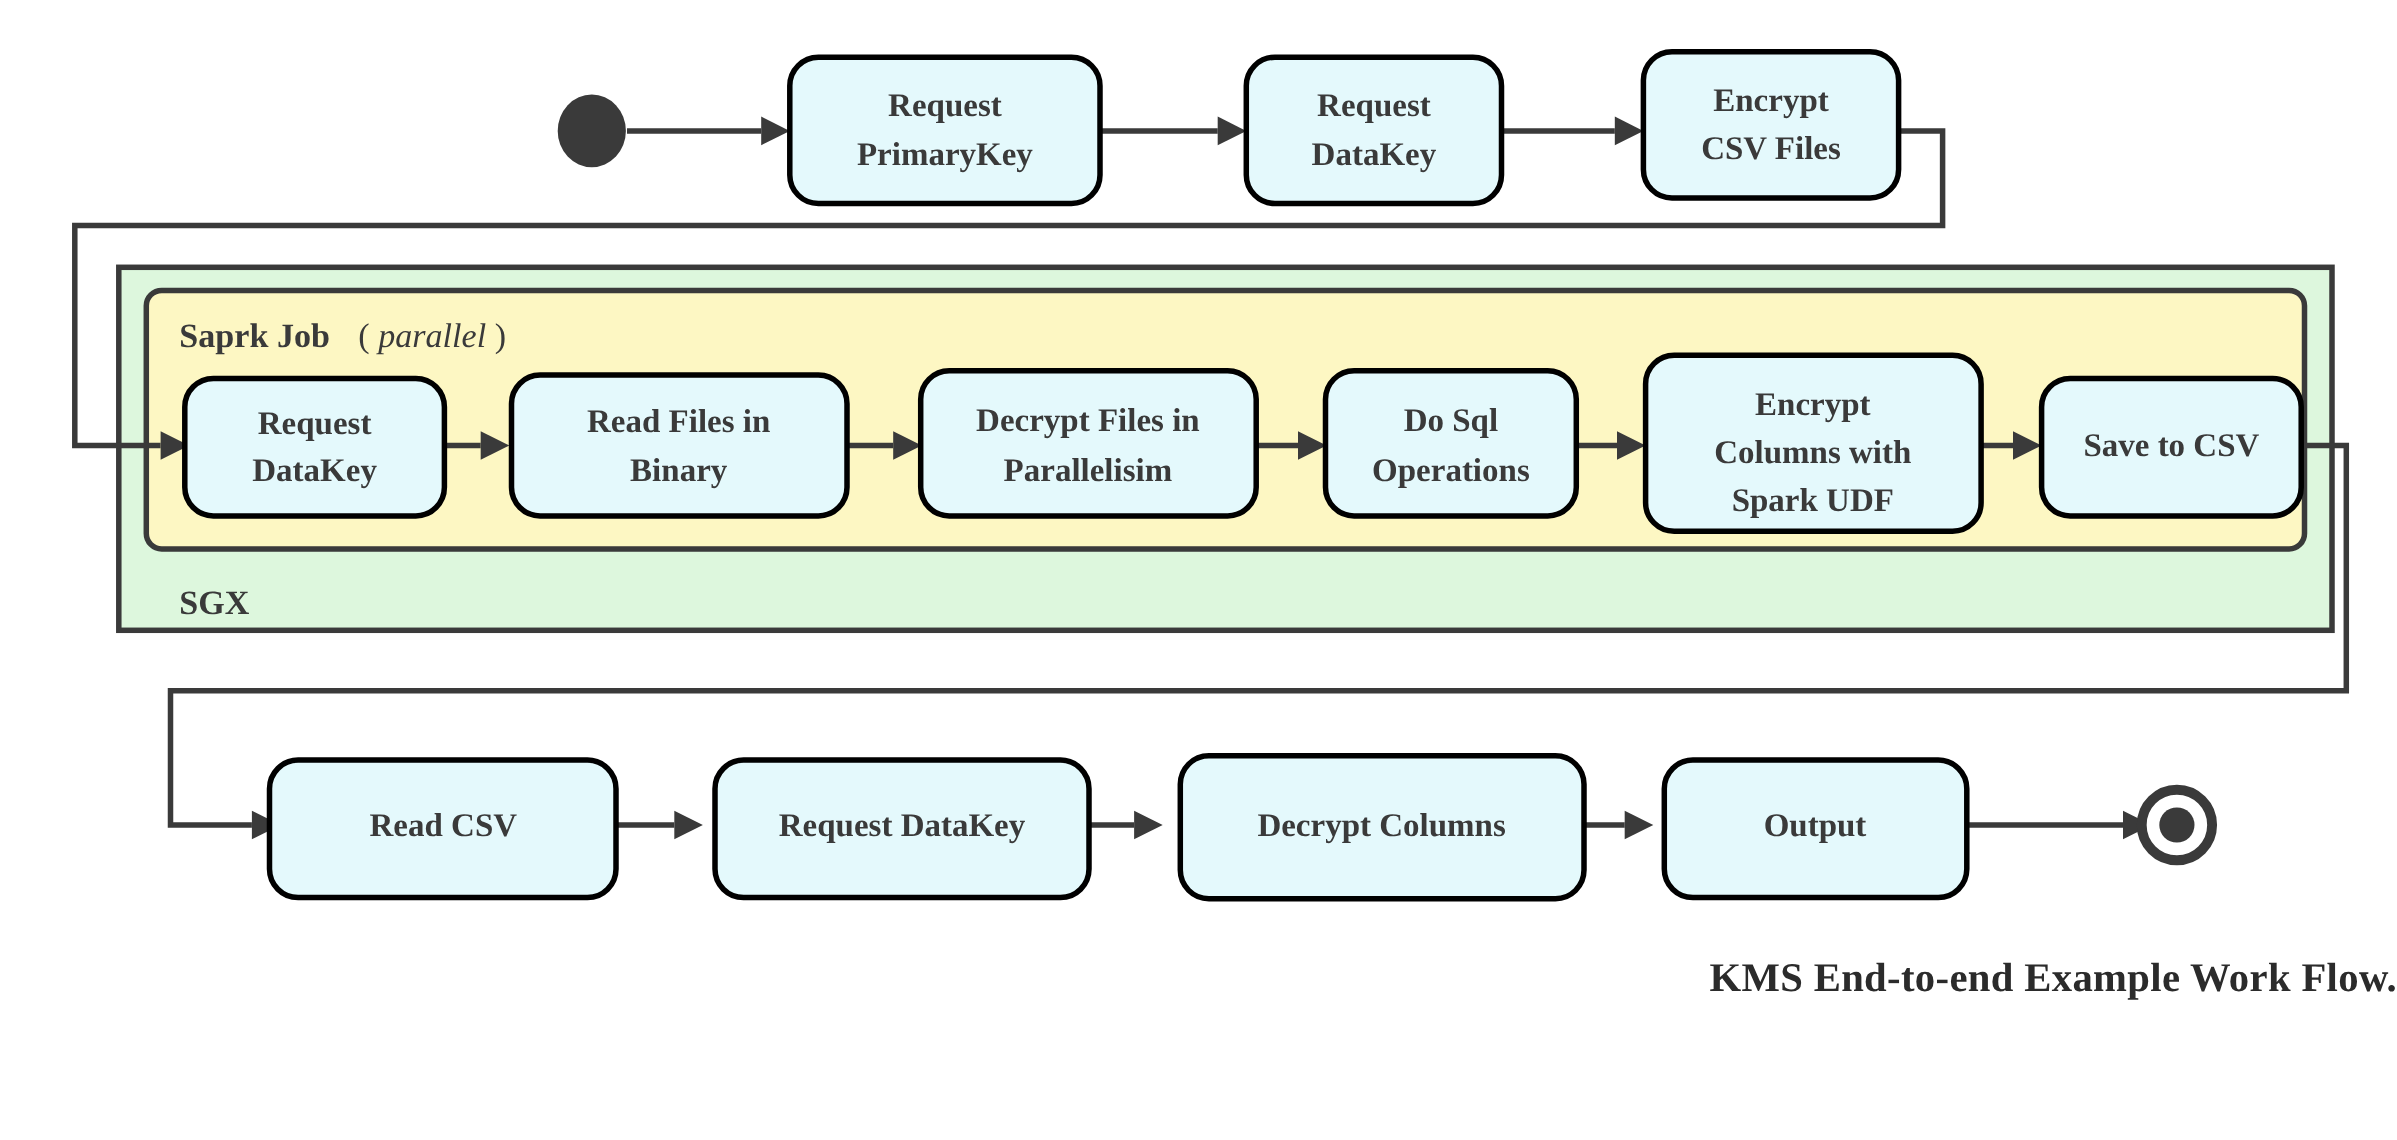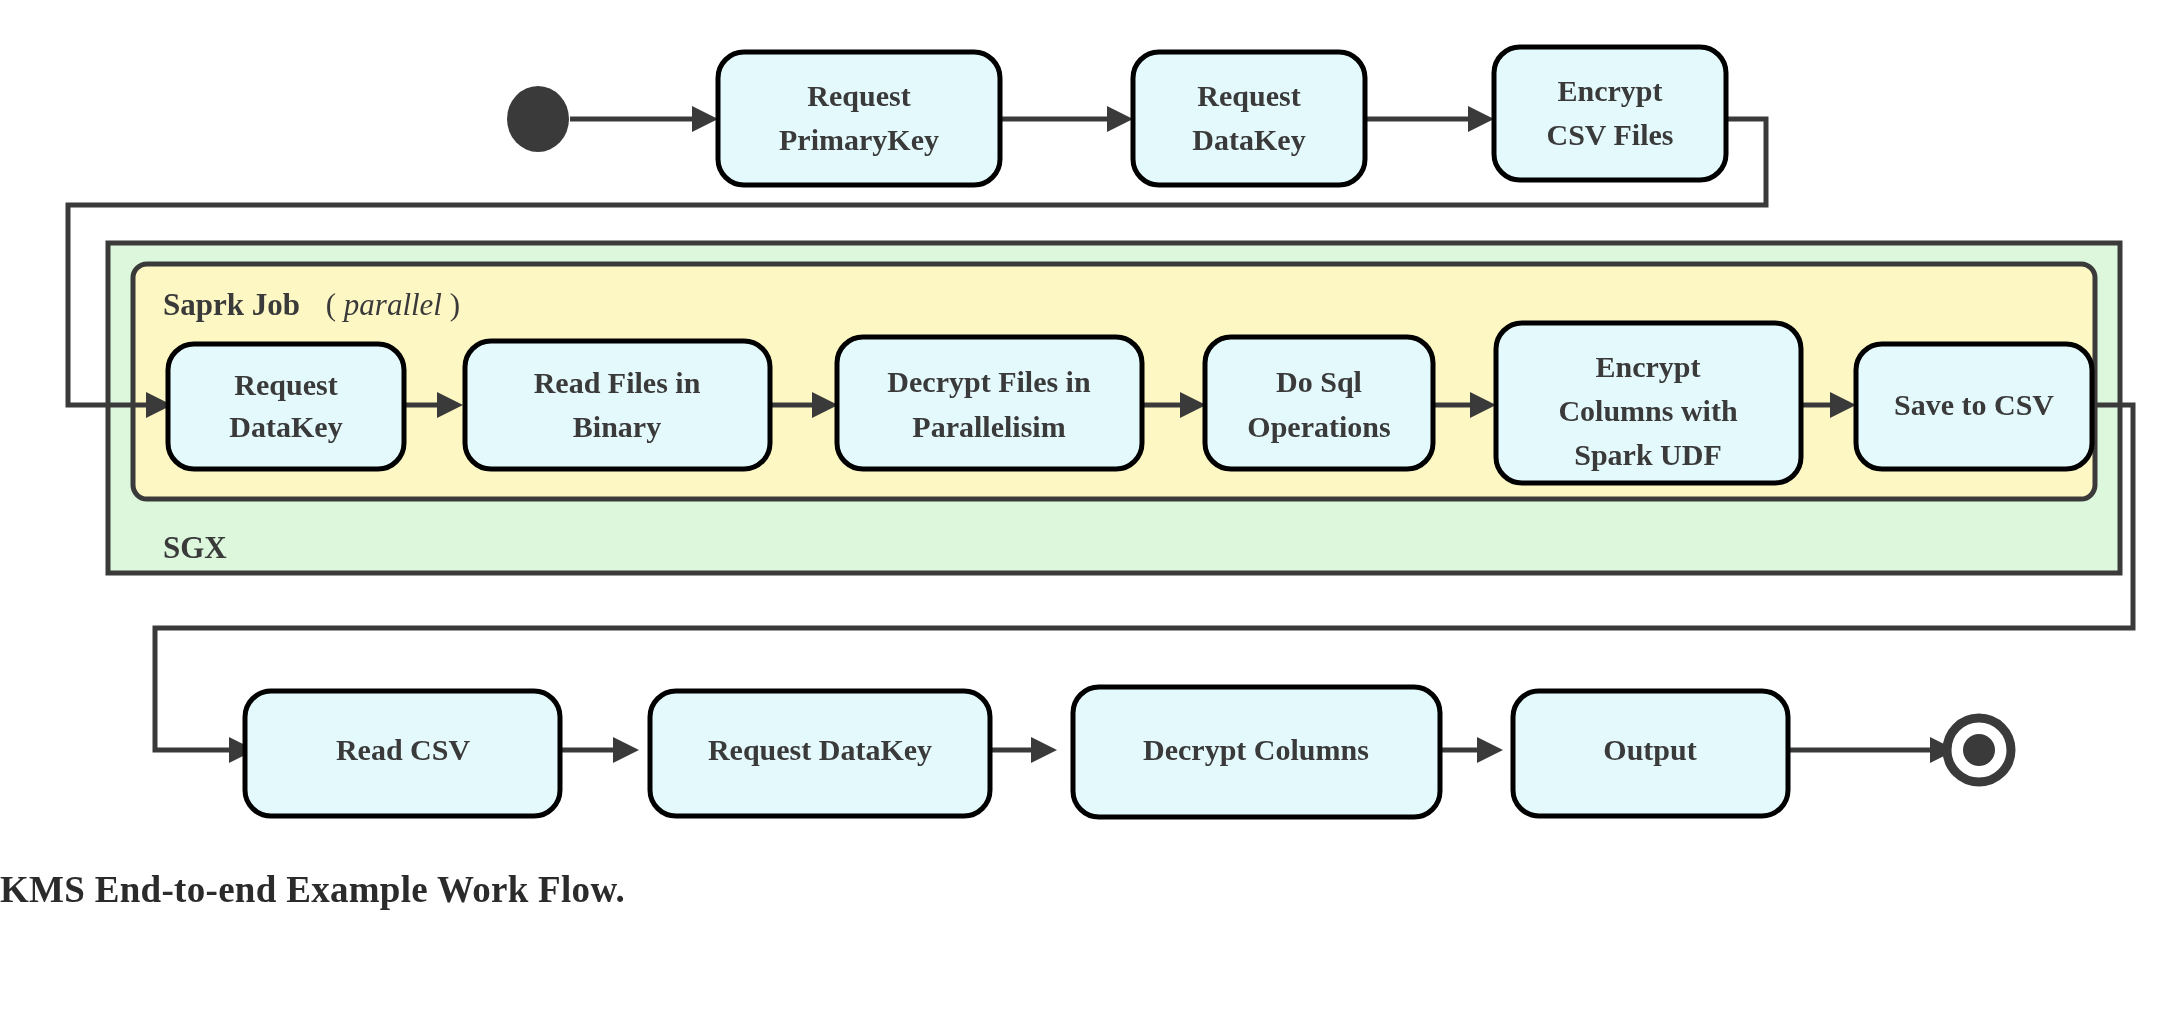--- a/index.html
+++ b/index.html
@@ -90,21 +90,21 @@
   }
   .arrow-head {
     fill: #3a3a3a;
     stroke: none;
   }
   .caption {
     position: absolute;
     left: 0;
     top: 868px;
     width: 2179px;
-    text-align: left;
+    text-align: right;
     font-family: "Liberation Serif", "DejaVu Serif", serif;
     font-weight: bold;
     font-size: 37px;
     color: #2b2b2b;
     letter-spacing: 0.3px;
   }
 </style>
 </head>
 <body>
 

